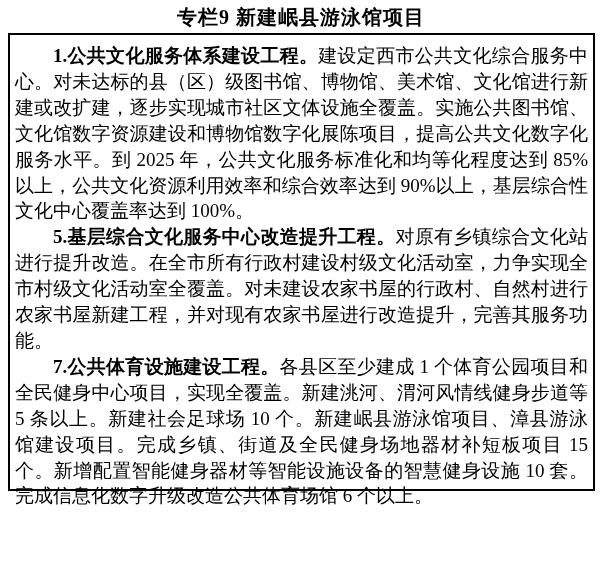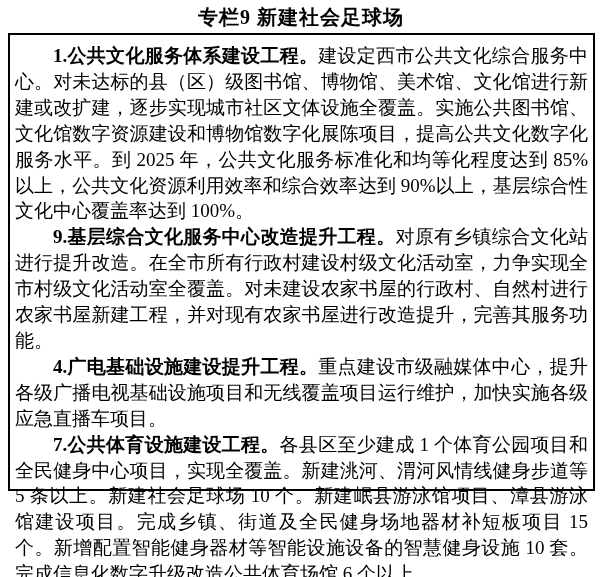--- a/index.html
+++ b/index.html
@@ -45,22 +45,21 @@
     word-break: break-all;
   }
   .para .head {
     font-weight: bold;
   }
 </style>
 </head>
 <body>
 
 <div class="page">
-  <h1 class="doc-title">专栏9 新建社会足球场</h1>
+  <h1 class="doc-title">专栏9 新建岷县游泳馆项目</h1>
   <div class="panel">
     <div>
         <p class="para"><span class="head">1.公共文化服务体系建设工程。</span><span>建设定西市公共文化综合服务中心。对未达标的县（区）级图书馆、博物馆、美术馆、文化馆进行新建或改扩建，逐步实现城市社区文体设施全覆盖。实施公共图书馆、文化馆数字资源建设和博物馆数字化展陈项目，提高公共文化数字化服务水平。到 2025 年，公共文化服务标准化和均等化程度达到 85%以上，公共文化资源利用效率和综合效率达到 90%以上，基层综合性文化中心覆盖率达到 100%。</span></p>
-        <p class="para"><span class="head">9.基层综合文化服务中心改造提升工程。</span><span>对原有乡镇综合文化站进行提升改造。在全市所有行政村建设村级文化活动室，力争实现全市村级文化活动室全覆盖。对未建设农家书屋的行政村、自然村进行农家书屋新建工程，并对现有农家书屋进行改造提升，完善其服务功能。</span></p>
-        <p class="para"><span class="head">4.广电基础设施建设提升工程。</span><span>重点建设市级融媒体中心，提升各级广播电视基础设施项目和无线覆盖项目运行维护，加快实施各级应急直播车项目。</span></p>
+        <p class="para"><span class="head">5.基层综合文化服务中心改造提升工程。</span><span>对原有乡镇综合文化站进行提升改造。在全市所有行政村建设村级文化活动室，力争实现全市村级文化活动室全覆盖。对未建设农家书屋的行政村、自然村进行农家书屋新建工程，并对现有农家书屋进行改造提升，完善其服务功能。</span></p>
         <p class="para"><span class="head">7.公共体育设施建设工程。</span><span>各县区至少建成 1 个体育公园项目和全民健身中心项目，实现全覆盖。新建洮河、渭河风情线健身步道等 5 条以上。新建社会足球场 10 个。新建岷县游泳馆项目、漳县游泳馆建设项目。完成乡镇、街道及全民健身场地器材补短板项目 15 个。新增配置智能健身器材等智能设施设备的智慧健身设施 10 套。完成信息化数字升级改造公共体育场馆 6 个以上。</span></p>
       </div>
   </div>
 </div>
 
 </body></html>

